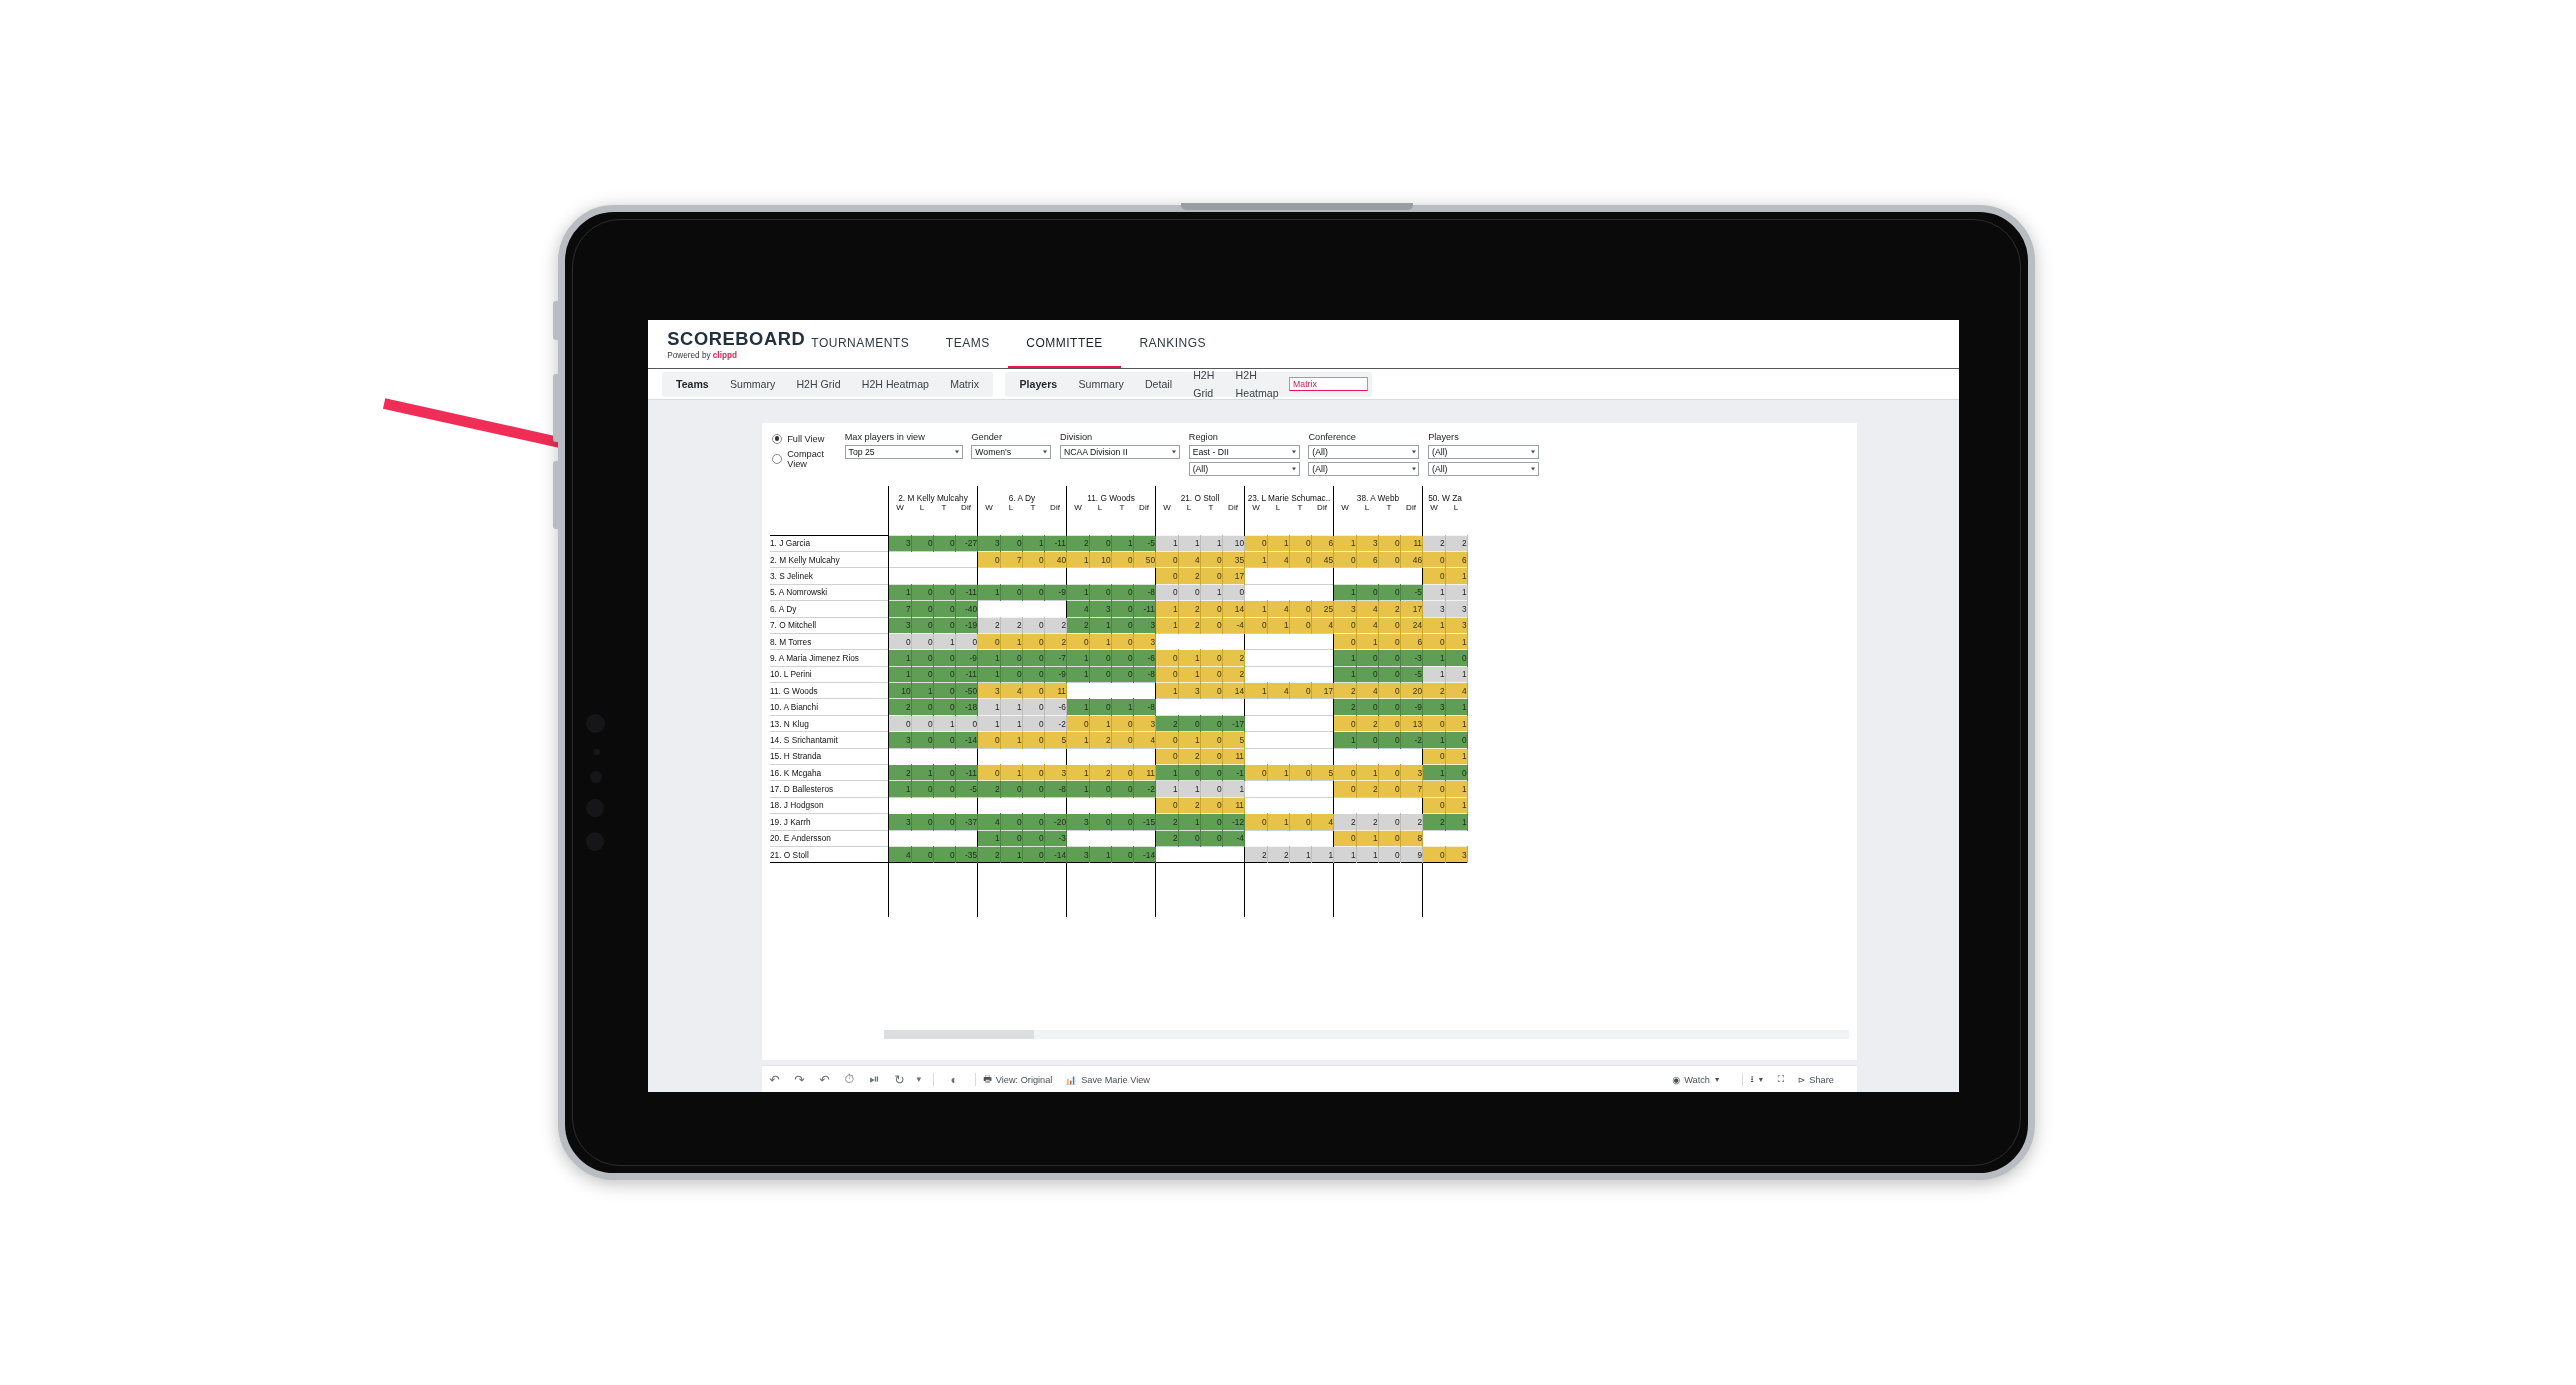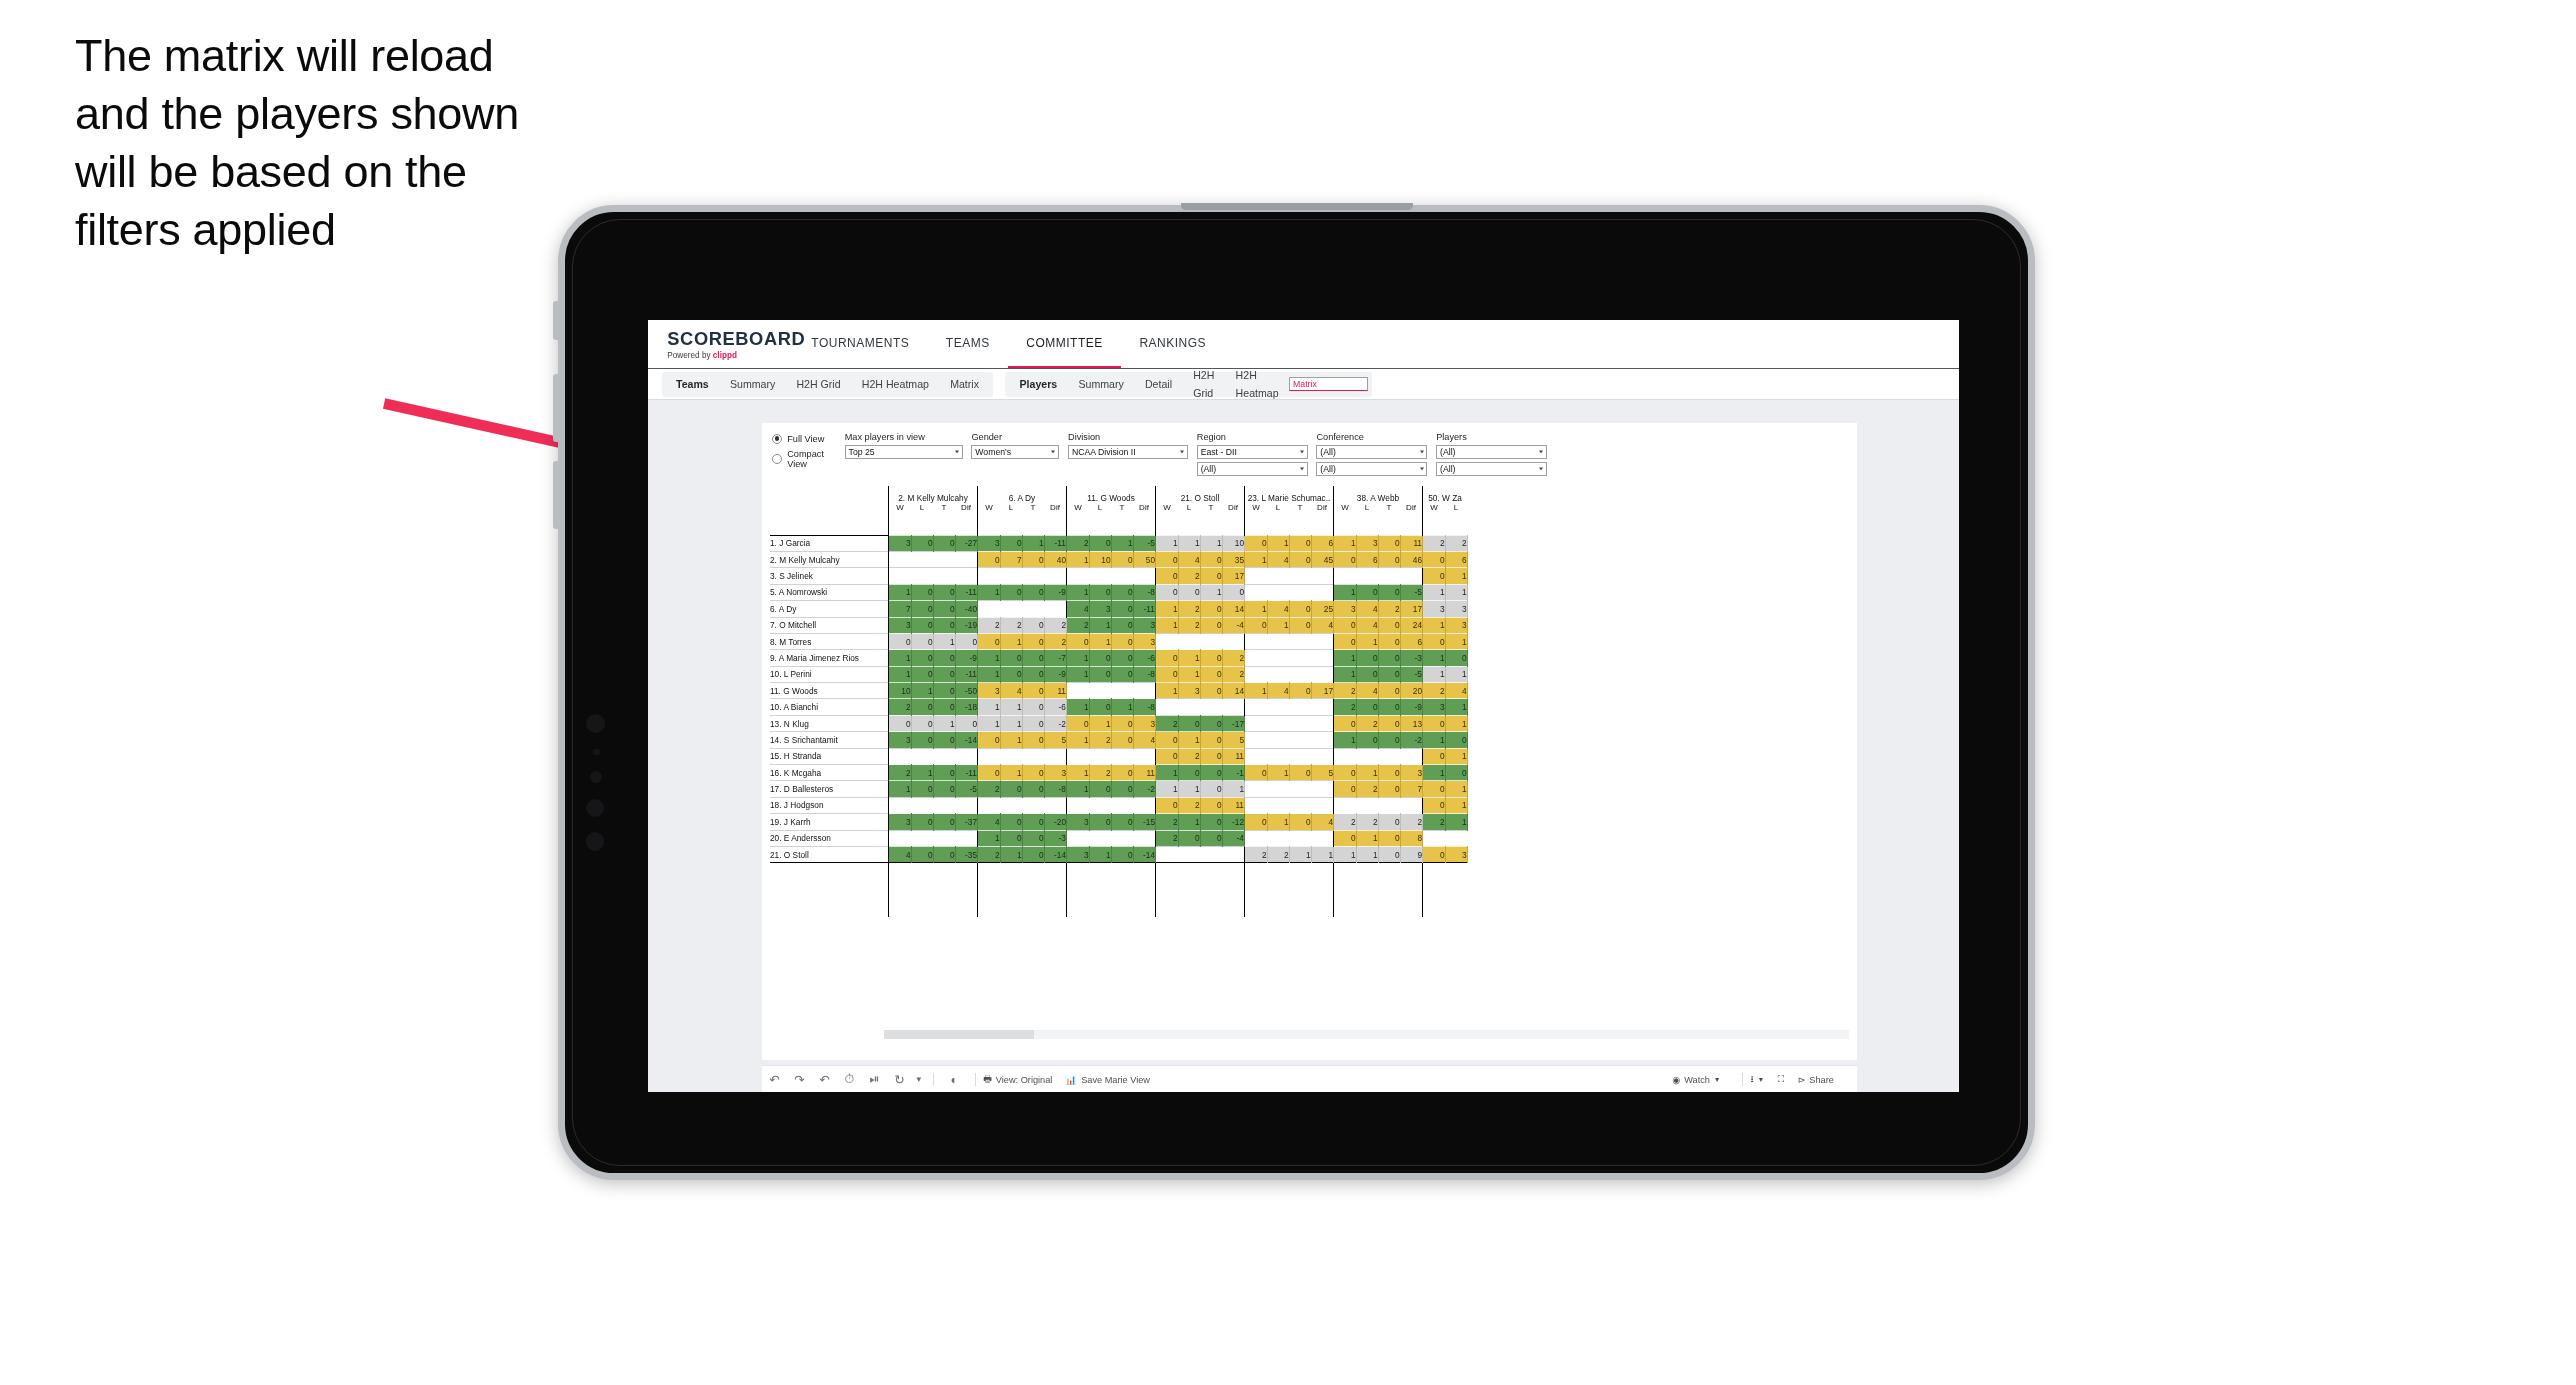--- a/index.html
+++ b/index.html
@@ -121,21 +121,21 @@
     width:100%; height:14.5px; box-sizing:border-box; border:1px solid #9aa0a6; background:#fff;
     font-size:8.7px; color:#111; display:flex; align-items:center;
     padding:0 2.9px; position:relative; white-space:nowrap; overflow:hidden;
   }
   .sel + .sel { margin-top:2.9px; }
   .sel .caret {
     position:absolute; right:2.9px; top:50%; transform:translateY(-50%);
     width:0;height:0;border-left:2.9px solid transparent;border-right:2.9px solid transparent;
     border-top:3.9px solid #4a4a4a;
   }
-  .w-maxp { width:118px; } .w-gen{width:88px;} .w-div{width:120px;}
+  .w-maxp { width:118px; } .w-gen{width:80px;} .w-div{width:120px;}
   .w-reg{width:111px;} .w-conf{width:111px;} .w-play{width:111px;}
 
   
   .matrix-wrap { position:relative; margin-top:3.9px; padding-left:8px; }
   table.matrix { border-collapse:collapse; font-size:8.2px; color:#1a1a1a; table-layout:fixed;}
   table.matrix td, table.matrix th { padding:0; margin:0; font-weight:normal; }
 
   .hdr-name {
     height:16.4px; font-size:8.3px; text-align:center; color:#111;
     border-left:1.4px solid #000; white-space:nowrap; overflow:hidden;
@@ -182,21 +182,20 @@
   .tb-ico { width:25px; text-align:center; color:#6b7075; font-size:12.5px; }
   .tb-sep { width:1px; height:13.5px; background:#d9dcdf; margin:0 7.7px; }
   .tb-item { display:flex; align-items:center; gap:3.9px; margin-right:13.5px; white-space:nowrap;}
   .spacer { flex:1; }
 </style>
 </head>
 <body>
 
 <div id="stage">
 
-  <div class="annotation">The matrix will reload and the players shown will be based on the filters applied</div>
 
   <svg class="arrow-wrap" viewBox="0 0 2669 1436">
     <defs>
       <marker id="ah" markerWidth="7" markerHeight="7" refX="3.2" refY="3.4" orient="auto">
         <path d="M0,0 L7,3.4 L0,6.8 z" fill="#ef2d56"></path>
       </marker>
     </defs>
     <line x1="398" y1="418" x2="968" y2="545" stroke="#ef2d56" stroke-width="11" marker-end="url(#ah)"></line>
   </svg>
 

